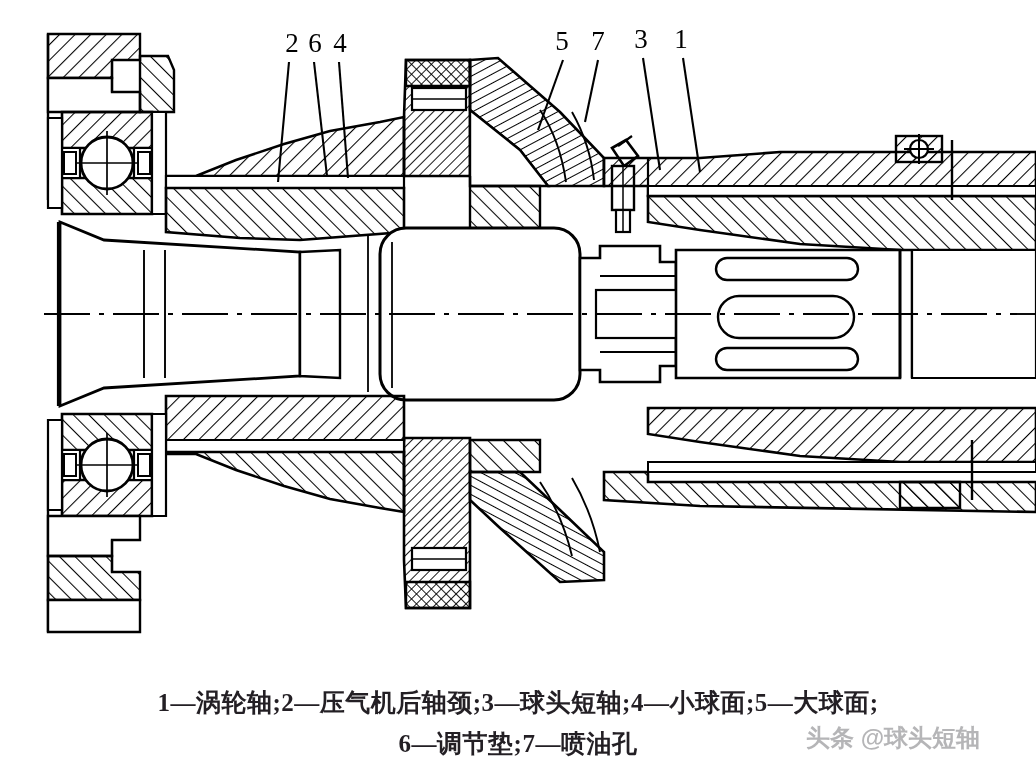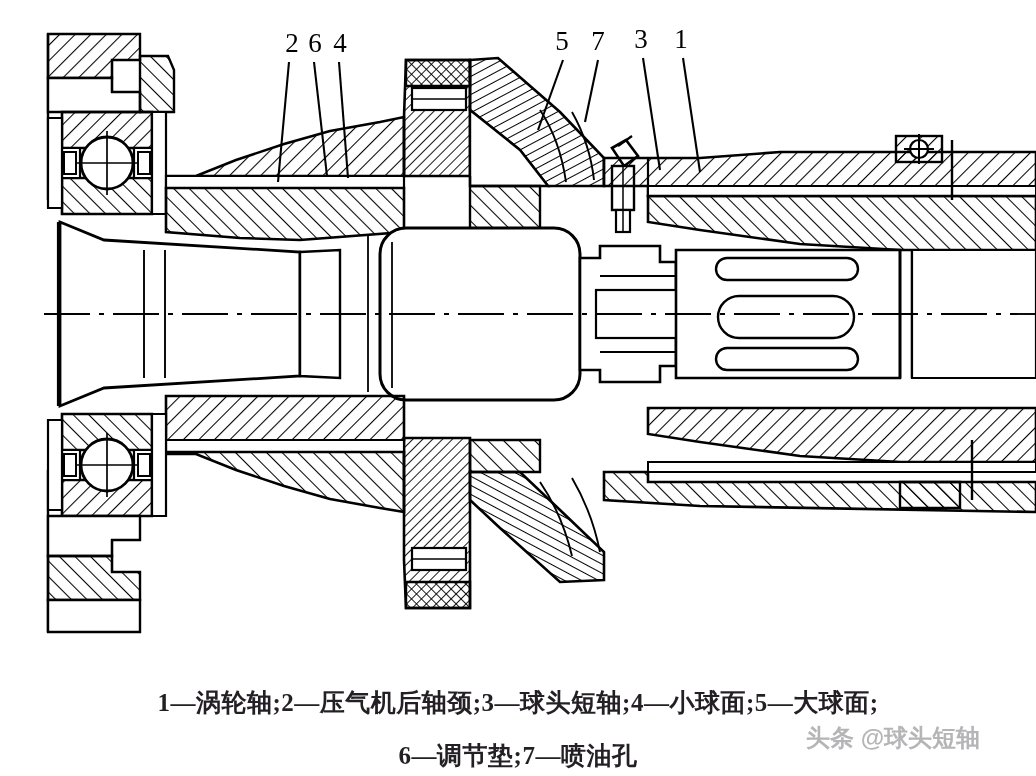--- a/index.html
+++ b/index.html
@@ -43,21 +43,21 @@
   .caption-line {
     font-family: "Liberation Serif", "DejaVu Serif", serif;
     font-size: 25px;
     font-weight: 700;
     color: #231f24;
     letter-spacing: 0.5px;
     line-height: 1.0;
     white-space: pre;
   }
   #caption-line-1 { margin-top: 14px; }
-  #caption-line-2 { margin-top: 28px; }
+  #caption-line-2 { margin-top: 16px; }
   #watermark {
     position: absolute;
     left: 806px;
     top: 722px;
     font-family: "Liberation Sans", "DejaVu Sans", sans-serif;
     font-size: 24px;
     font-weight: 700;
     color: rgba(70,70,74,0.40);
     white-space: pre;
     pointer-events: none;

